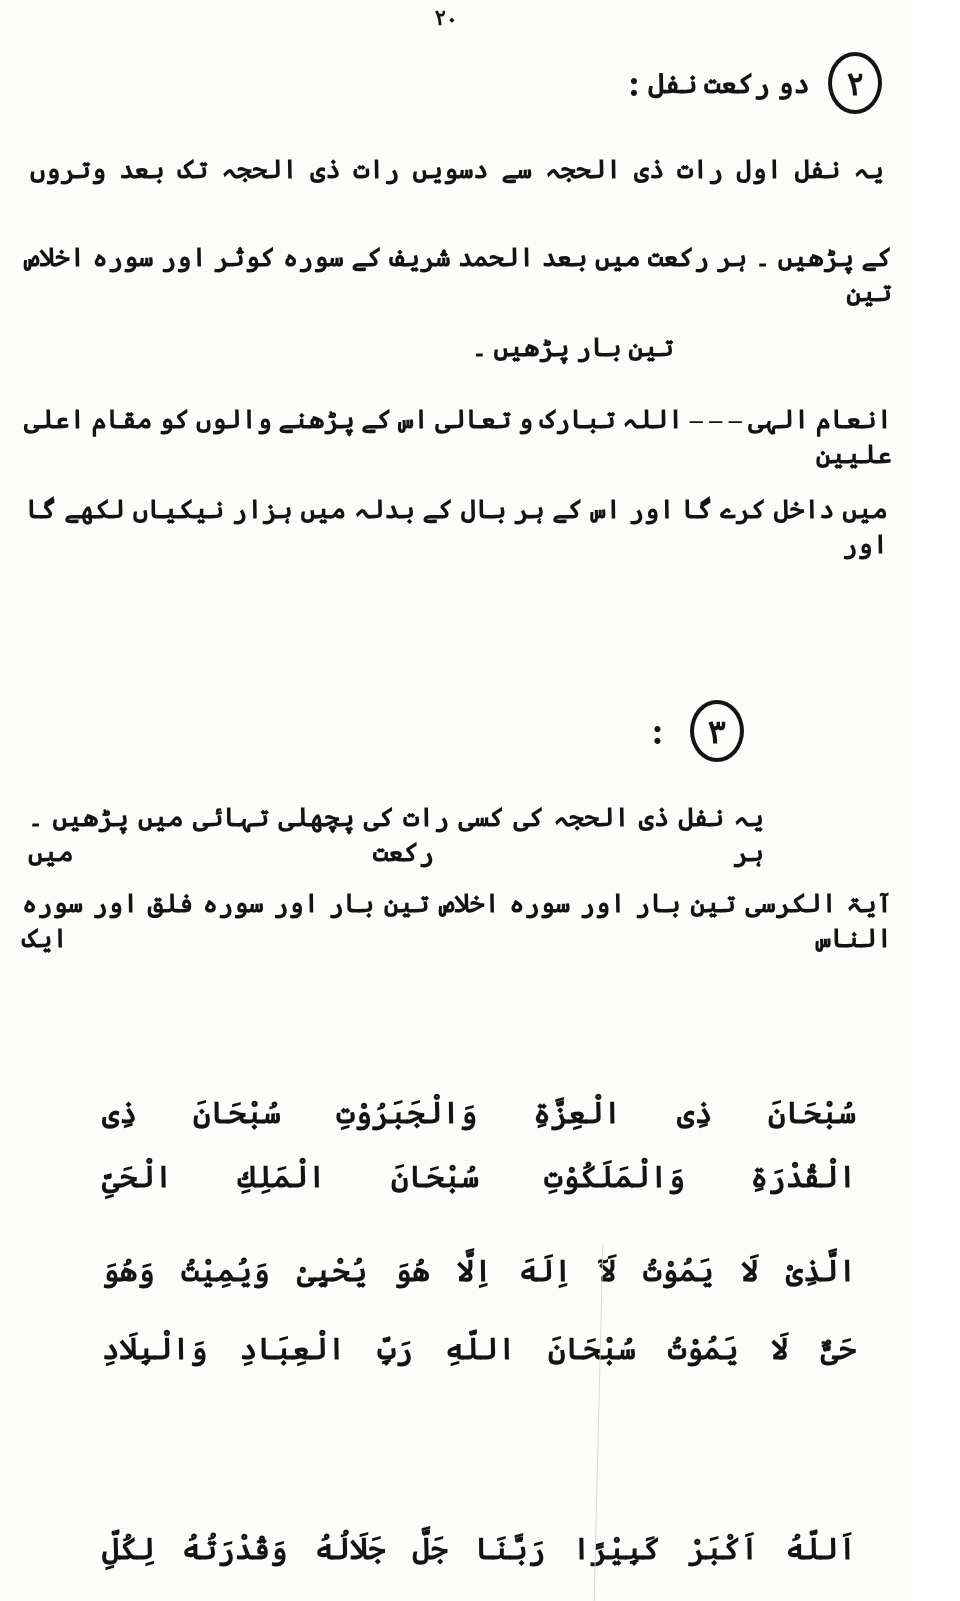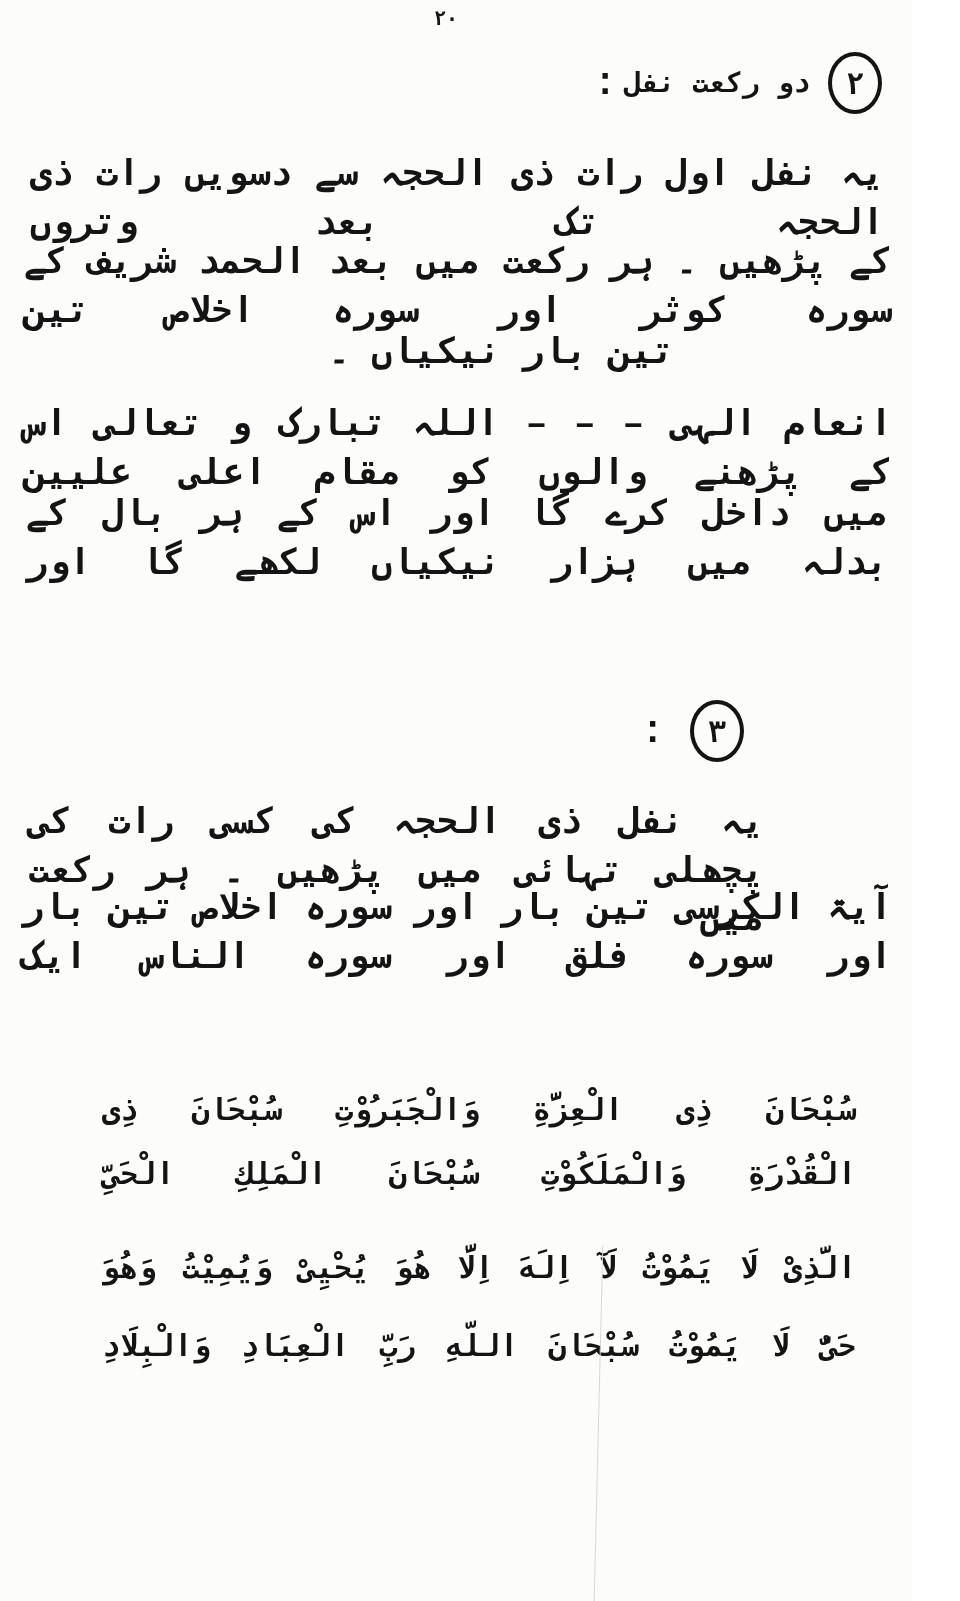--- a/index.html
+++ b/index.html
@@ -2,21 +2,21 @@
 <html lang="ur"><head>
 <meta charset="utf-8">
 <style>
   html, body { margin: 0; padding: 0; background: #ffffff; }
   .page {
     position: relative;
     width: 912px;
     height: 1601px;
     background: #fcfcfa;
     color: #141414;
-    font-family: Liberation Mono, monospace;
+    font-family: Liberation Serif, serif;
     direction: rtl;
     overflow: hidden;
   }
   .pagenum {
     position: absolute;
     top: 6px; left: 0; right: 20px;
     text-align: center;
     font-size: 20px;
     font-weight: bold;
     letter-spacing: 1px;
@@ -40,21 +40,21 @@
     justify-content: center;
     font-size: 30px;
     margin-left: 18px;
     flex: 0 0 auto;
     padding-top: 2px;
   }
   .htitle { font-size: 28px; }
   .hcolon { font-size: 38px; margin-right: 8px; }
   .uline {
     position: absolute;
-    font-size: 36px;
+    font-size: 26px;
     font-weight: bold;
     line-height: 1.35;
   }
   .just { text-align: justify; text-align-last: justify; }
   .u1 { top: 152px; right: 28px;  left: 30px; }
   .u2 { top: 240px; right: 20px;  left: 24px; }
   .u3 { top: 330px; right: 238px; white-space: nowrap; }
   .u4 { top: 402px; right: 20px;  left: 24px; }
   .u5 { top: 492px; right: 24px;  left: 26px; }
   .u6 { top: 586px; right: 56px;  white-space: nowrap; }
@@ -92,32 +92,33 @@
   <div class="pagenum">۲۰</div>
 
   <div class="heading h2">
     <span class="circ">۲</span>
     <span class="htitle">دو رکعت نفل</span>
     <span class="hcolon"> :</span>
   </div>
 
   <div class="uline just u1">یہ نفل اول رات ذی الحجہ سے دسویں رات ذی الحجہ تک بعد وتروں</div>
   <div class="uline just u2">کے پڑھیں ۔ ہر رکعت میں بعد الحمد شریف کے سورہ کوثر اور سورہ اخلاص تین</div>
-  <div class="uline u3">تین بار نیکیاں ۔</div>
+  <div class="uline u3">تین بار پڑھیں ۔</div>
   <div class="uline just u4">انعام الہی – – – اللہ تبارک و تعالی اس کے پڑھنے والوں کو مقام اعلی علیین</div>
   <div class="uline just u5">میں داخل کرے گا اور اس کے ہر بال کے بدلہ میں ہزار نیکیاں لکھے گا اور</div>
 
   <div class="heading h3">
     <span class="circ">۳</span>
     <span class="hcolon"> :</span>
   </div>
 
   <div class="uline just u7">یہ نفل ذی الحجہ کی کسی رات کی پچھلی تہائی میں پڑھیں ۔ ہر رکعت میں</div>
   <div class="uline just u8">آیۃ الکرسی تین بار اور سورہ اخلاص تین بار اور سورہ فلق اور سورہ الناس ایک</div>
 
   <div class="aline a1">سُبْحَانَ ذِی الْعِزَّةِ وَالْجَبَرُوْتِ سُبْحَانَ ذِی</div>
   <div class="aline a2">الْقُدْرَةِ وَالْمَلَكُوْتِ سُبْحَانَ الْمَلِكِ الْحَیِّ</div>
   <div class="aline a3">الَّذِیْ لَا يَمُوْتُ لَآ اِلَهَ اِلَّا هُوَ يُحْيِیْ وَيُمِيْتُ وَهُوَ</div>
   <div class="aline a4">حَیٌّ لَا يَمُوْتُ سُبْحَانَ اللّهِ رَبِّ الْعِبَادِ وَالْبِلَادِ</div>
+  <div class="aline a6">اَللّهُ اَكْبَرْ كَبِيْرًا رَبَّنَا جَلَّ جَلَالُهُ وَقُدْرَتُهُ لِكُلِّ</div>
 
   <div class="crease"></div>
 
 </div>
 
 </body></html>

